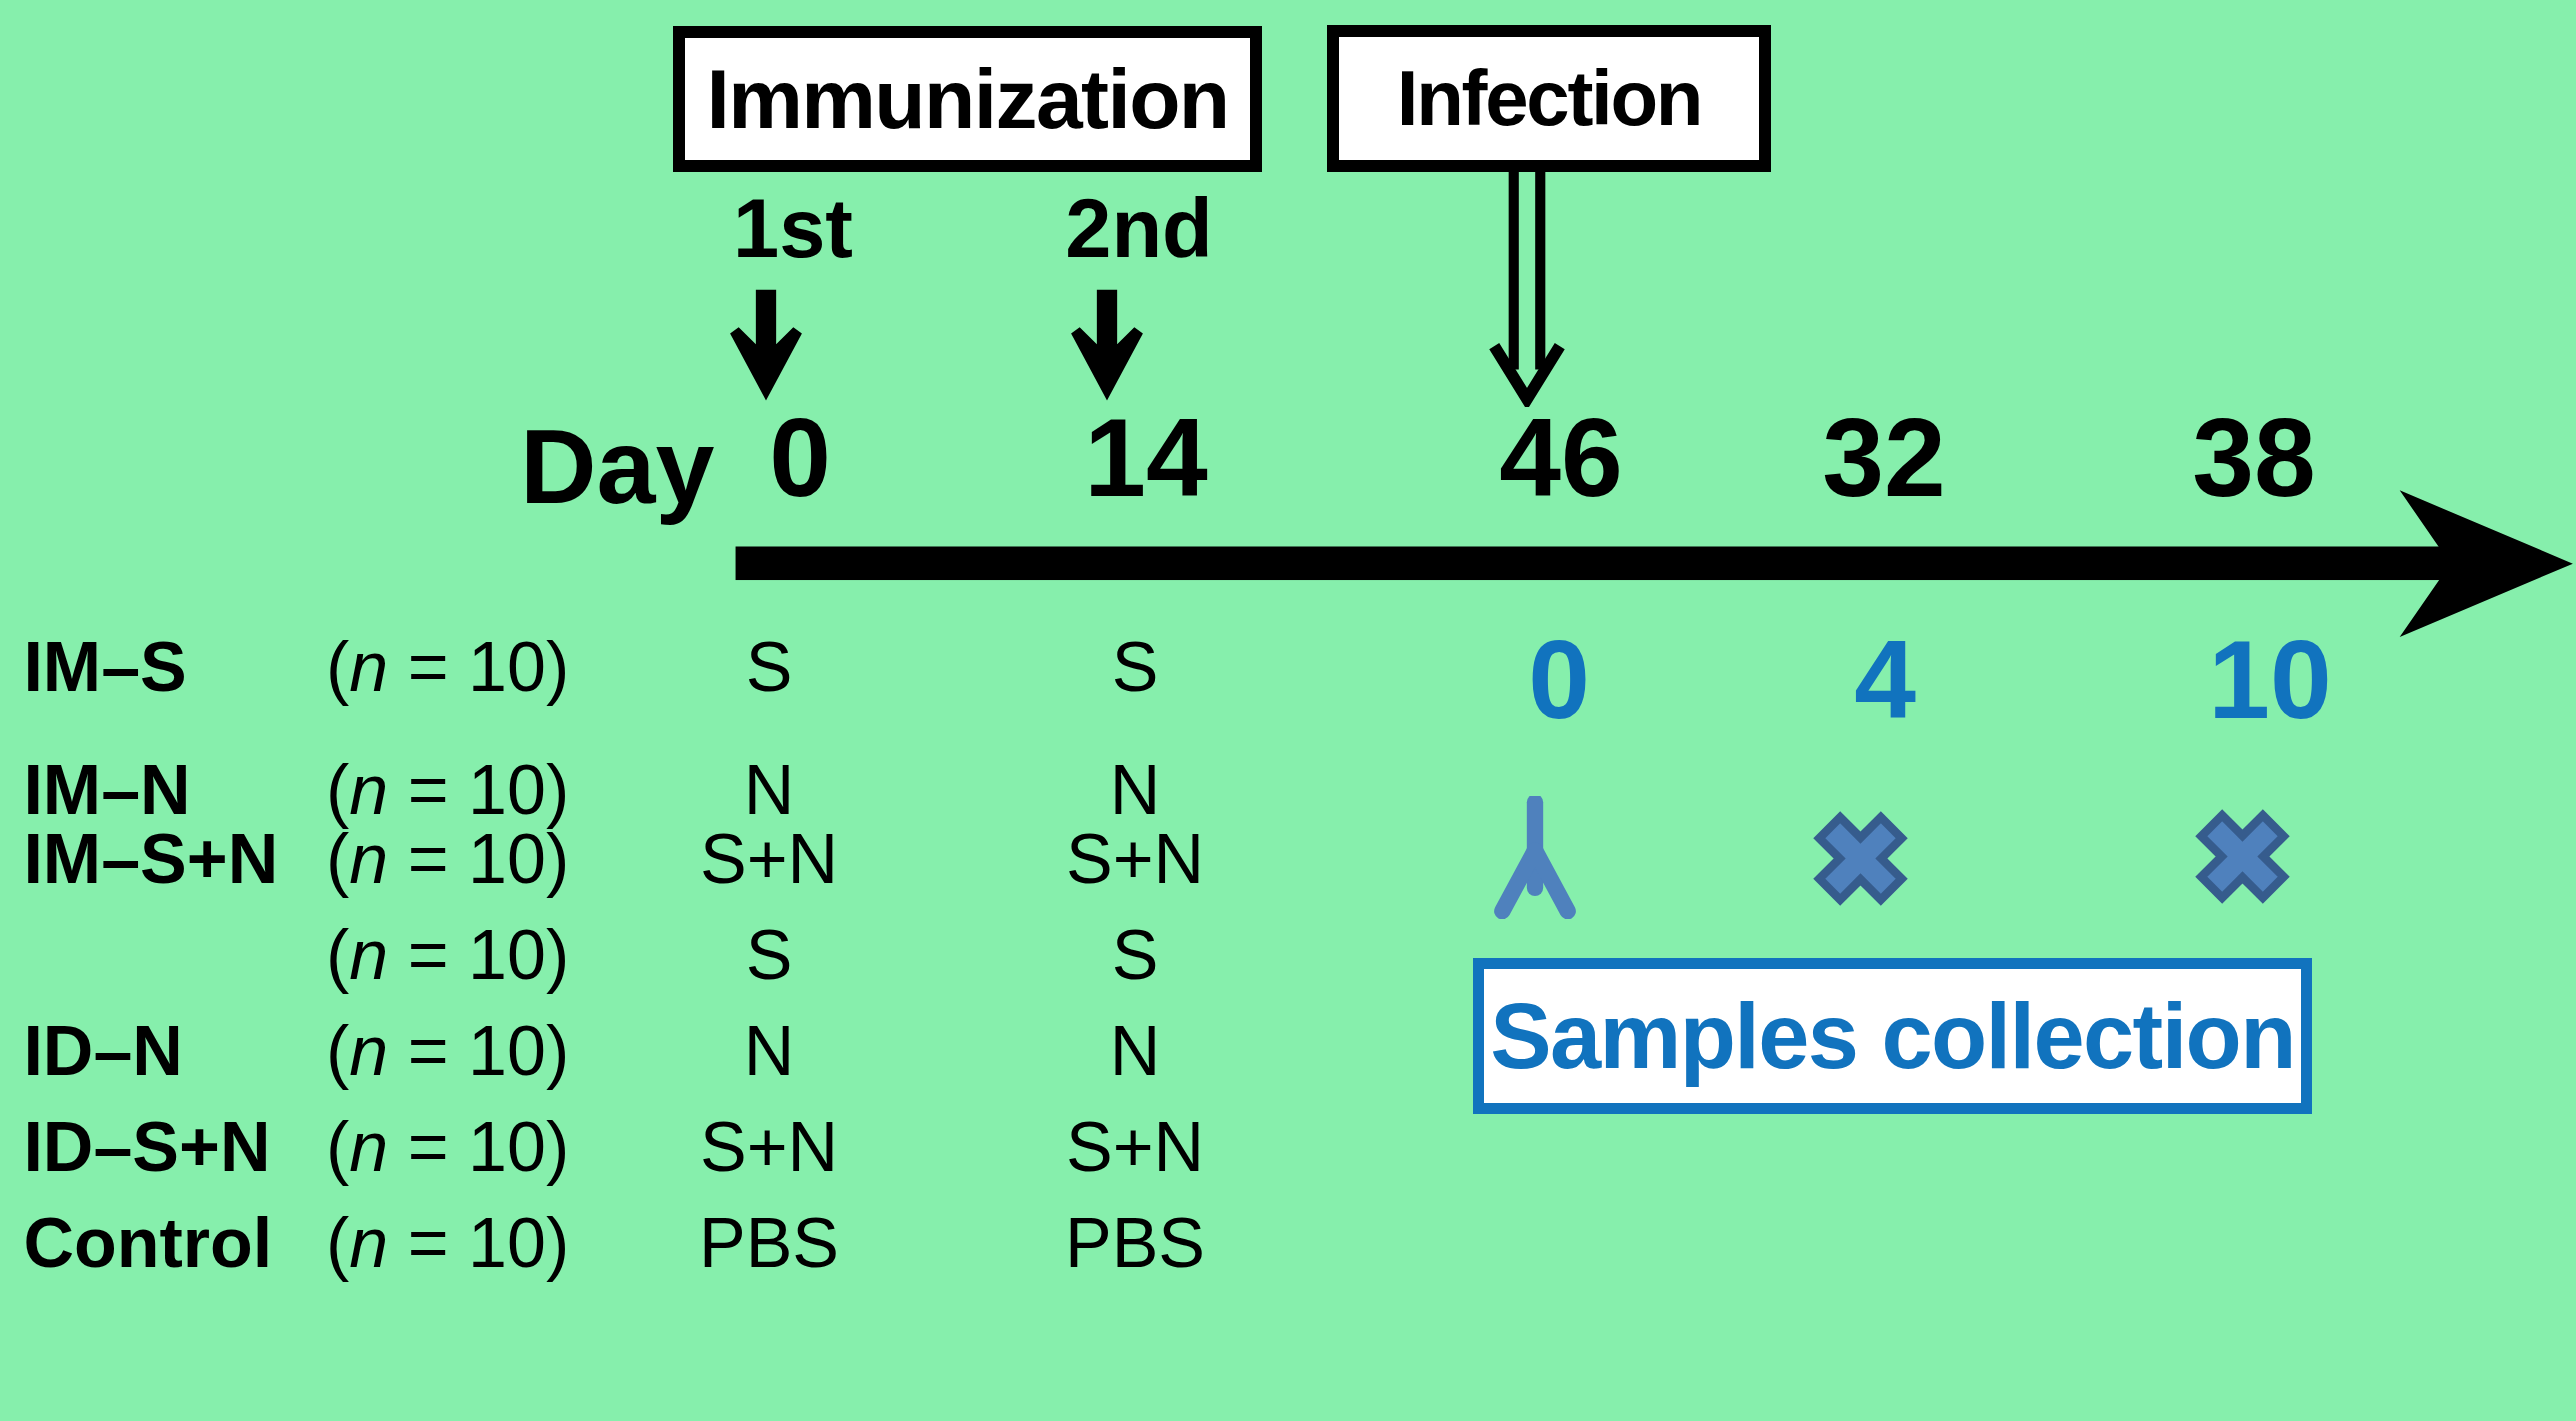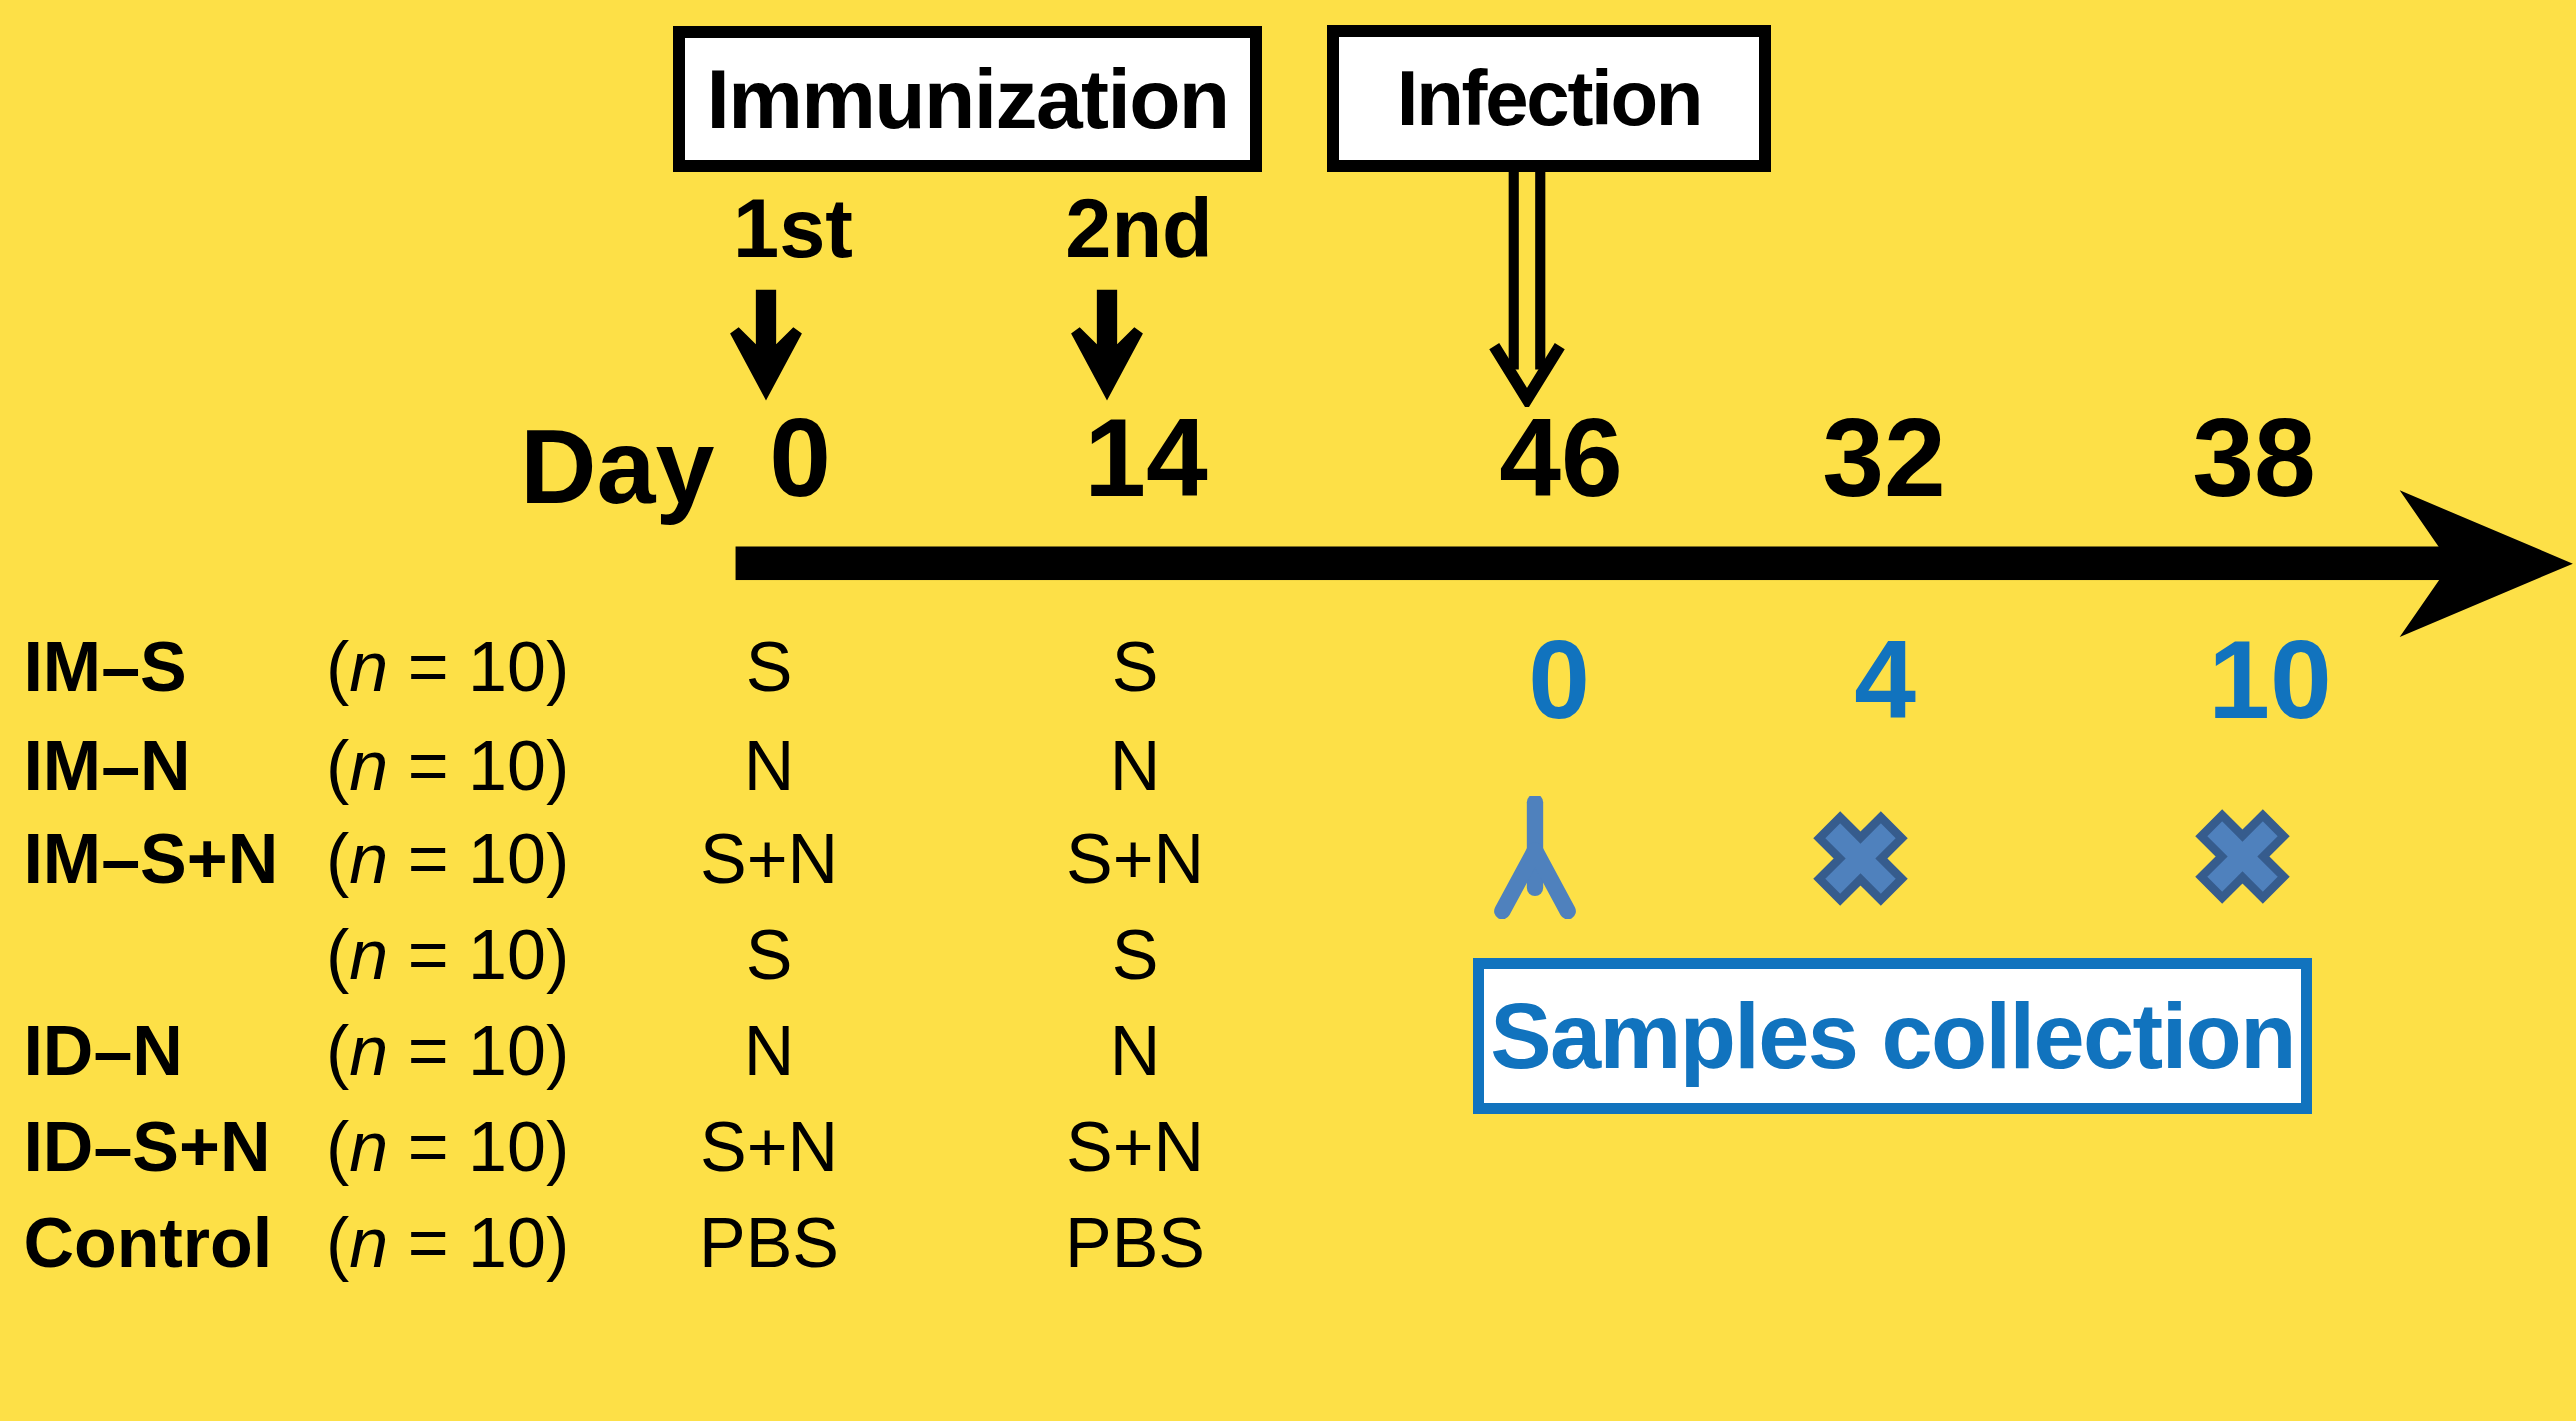--- a/index.html
+++ b/index.html
@@ -1,17 +1,17 @@
 <!DOCTYPE html>
 <html style="font-size:12.5px"><head>
 <meta charset="utf-8">
 <style>
   html,body{margin:0;padding:0;background:#fff;}
   #stage{
-    position:relative;width:2576px;height:1422px;background:#fde047;
+    position:relative;width:2576px;height:1422px;background:#86efac;
     font-family:"Liberation Sans", sans-serif;color:#000;overflow:hidden;
   }
   .abs{position:absolute;}
   .cx{transform:translateX(-50%);margin-left:28px;}
   
   .top-box{
     position:absolute;border:12.5px solid #000;background:#fff;
     display:flex;align-items:center;justify-content:center;
     font-weight:bold;box-sizing:border-box;white-space:nowrap;
   }
@@ -78,21 +78,21 @@
     <rect x="2" y="80" width="2210" height="43" fill="#000"></rect>
     <polygon points="2135,8 2357,102 2135,196 2200,102" fill="#000"></polygon>
   </svg>
 
   <div class="grow" style="top:624px;">
     <span class="gname">IM–S</span>
     <span class="gn"><span>(</span><span class="nvar">n</span><span> = 10)</span></span>
     <span class="dose1">S</span>
     <span class="dose2">S</span>
   </div>
-  <div class="grow" style="top:723px;">
+  <div class="grow" style="top:747px;">
     <span class="gname">IM–N</span>
     <span class="gn"><span>(</span><span class="nvar">n</span><span> = 10)</span></span>
     <span class="dose1">N</span>
     <span class="dose2">N</span>
   </div>
   <div class="grow" style="top:816px;">
     <span class="gname">IM–S+N</span>
     <span class="gn"><span>(</span><span class="nvar">n</span><span> = 10)</span></span>
     <span class="dose1">S+N</span>
     <span class="dose2">S+N</span>

